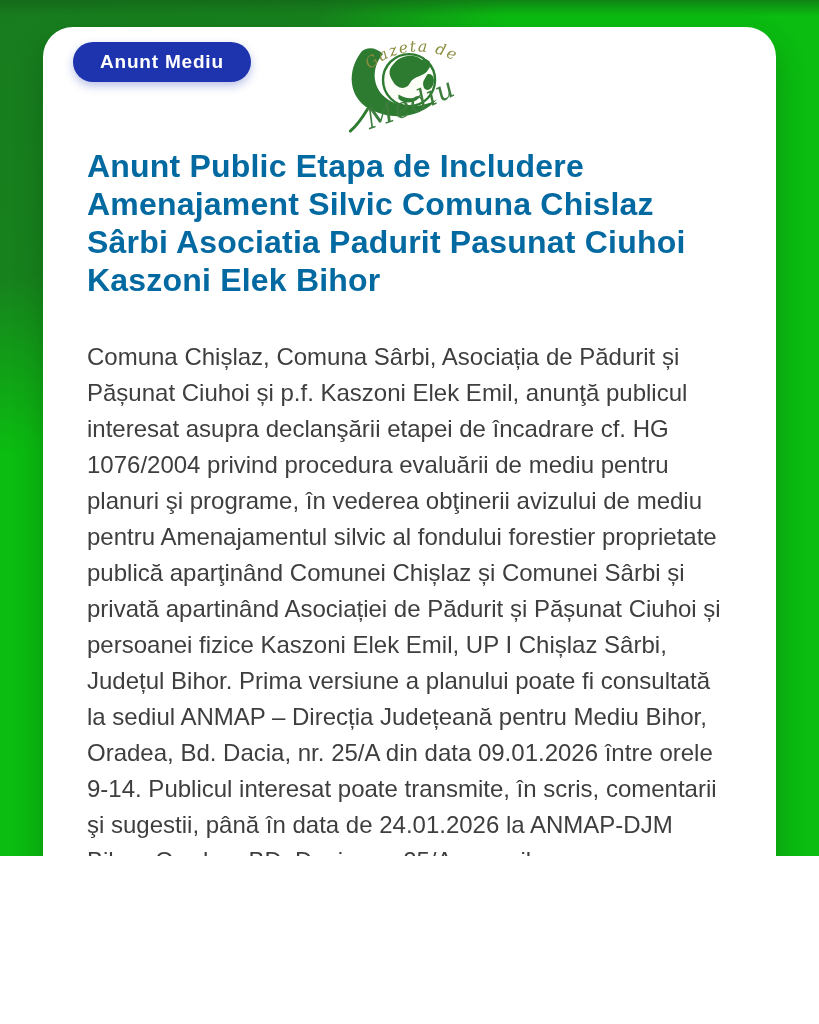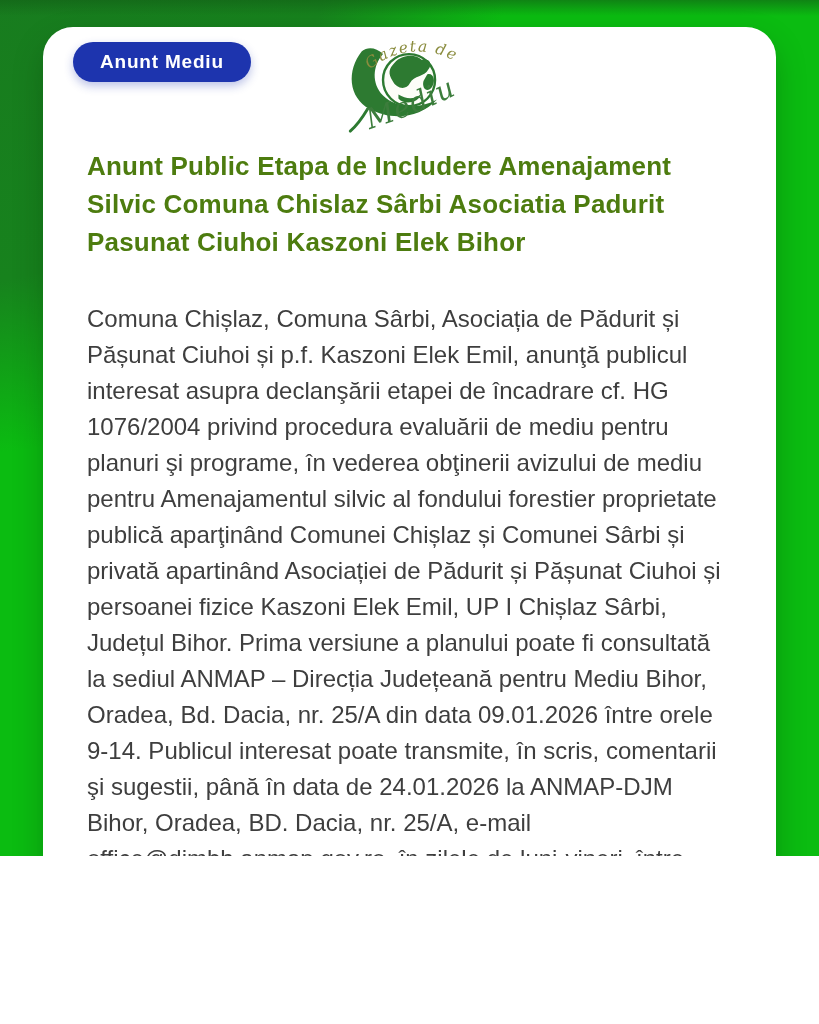--- a/index.html
+++ b/index.html
@@ -51,22 +51,22 @@
   .logo-wrap {
     position: absolute;
     top: 3px;
     left: 50%;
     transform: translateX(-50%);
     width: 136px;
     height: 106px;
   }
 
   .title {
-    color: #4d7c0f;
-    font-size: 26px;
+    color: #0369a1;
+    font-size: 32px;
     font-weight: 700;
     line-height: 38px;
     letter-spacing: 0.2px;
   }
 
   .body-text {
     margin-top: 40px;
     color: #3e3e3e;
     font-size: 24px;
     font-weight: 400;

